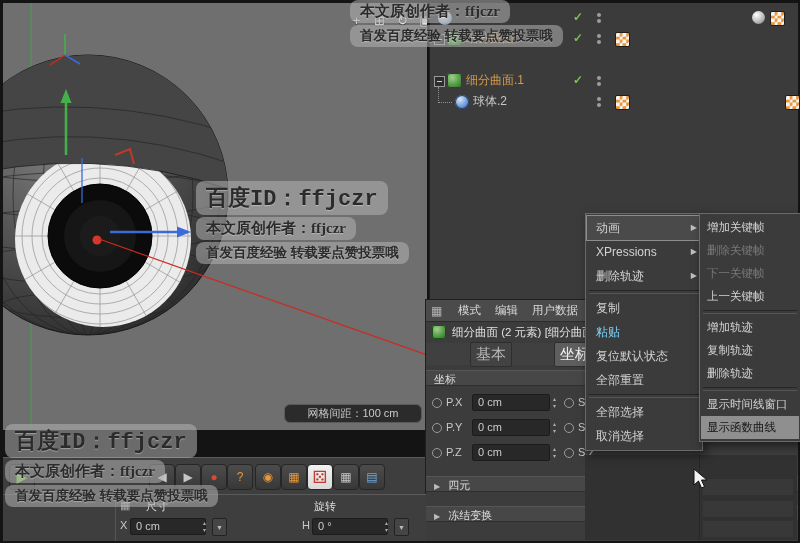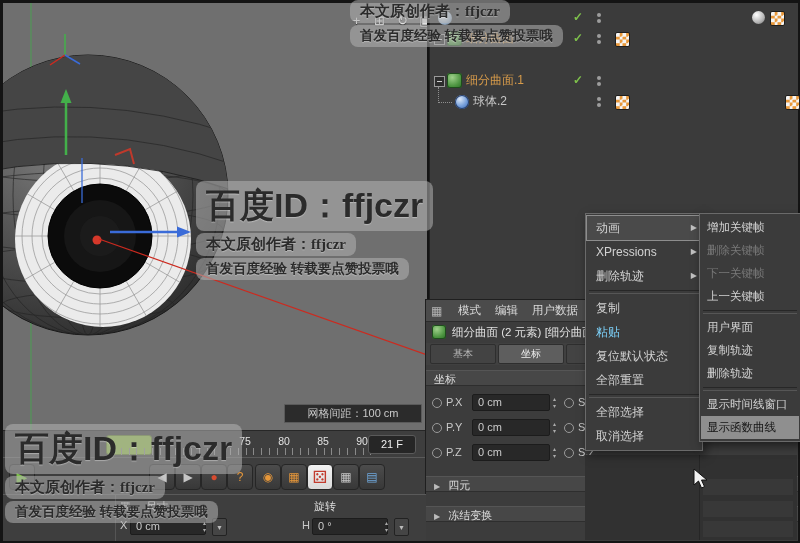--- a/index.html
+++ b/index.html
@@ -6,21 +6,21 @@
   .app{position:relative;width:800px;height:543px;background:#141414;overflow:hidden;
        font-family:"Liberation Sans",sans-serif;font-size:12px;color:#ccc;}
   .abs{position:absolute;}
 
   
   #viewport{left:3px;top:3px;width:424px;height:427px;background:#6f6f6f;overflow:hidden;}
   #vp-tools{left:345px;top:9px;z-index:5;display:flex;gap:6px;}
   #vp-tools span{width:17px;height:17px;display:flex;align-items:center;justify-content:center;
                  color:#e0e0e0;font-size:13px;text-shadow:0 1px 1px #333;}
   #gridlabel{left:281px;top:401px;width:136px;height:17px;background:#2b2b2b;border:1px solid #5a5a5a;
-             border-radius:1px;color:#c9c9c9;font-size:11px;line-height:17px;text-align:center;z-index:4;}
+             border-radius:6px;color:#c9c9c9;font-size:11px;line-height:17px;text-align:center;z-index:4;}
 
   
   #om{left:429px;top:3px;width:368px;height:296px;background:#3b3b3b;border-left:1px solid #1f1f1f;}
   .om-row{position:absolute;left:0;width:100%;height:21px;line-height:21px;}
   .om-name{position:absolute;top:0;font-size:12px;white-space:nowrap;}
   .nm-orange{color:#d79b4a;} .nm-gray{color:#c8c8c8;}
   .exp{position:absolute;width:9px;height:9px;top:6px;background:#2d2d2d;border:1px solid #9a9a9a;
        background-image:linear-gradient(#cfcfcf,#cfcfcf);background-size:5px 1px;background-position:center;background-repeat:no-repeat;}
   .treeline{position:absolute;width:13px;height:15px;top:-4px;border-left:1px dotted #8f8f8f;border-bottom:1px dotted #8f8f8f;}
   .ic-sub{position:absolute;top:3px;width:15px;height:15px;border-radius:3px;
@@ -40,21 +40,21 @@
 
   
   #attr{left:425px;top:299px;width:372px;height:241px;background:#3c3c3c;border-left:1px solid #1f1f1f;border-top:1px solid #1f1f1f;}
   #attr-menubar{left:0;top:0;width:100%;height:21px;background:#4b4b4b;border-bottom:1px solid #2c2c2c;display:flex;align-items:center;}
   #attr-menubar .gi{width:14px;height:12px;margin:0 6px 0 5px;color:#b5b5b5;font-size:12px;line-height:12px;}
   #attr-menubar span.mi{padding:2px 7px;font-size:11.5px;color:#dcdcdc;}
   #attr-title{left:0;top:21px;width:100%;height:22px;display:flex;align-items:center;}
   #attr-title .t{font-size:11.5px;color:#e0e0e0;white-space:nowrap;}
   #attr-title .ic-sub{position:static;margin:0 6px 0 6px;width:14px;height:14px;}
   #attr-tabs{left:0;top:43px;width:100%;height:22px;display:flex;align-items:center;padding-left:4px;box-sizing:border-box;background:#404040;}
-  .atab{padding:2px 22px;margin-right:2px;font-size:10px;background:#434343;color:#b8b8b8;border:1px solid #2e2e2e;border-radius:2px;}
+  .atab{padding:2px 5px;margin-right:2px;font-size:15px;background:#434343;color:#b8b8b8;border:1px solid #2e2e2e;border-radius:2px;margin-left:40px;}
   .atab.active{background:#5e5e5e;color:#efefef;}
   .asec{left:0;width:100%;height:16px;background:#474747;border-top:1px solid #555;border-bottom:1px solid #2e2e2e;
         line-height:16px;padding-left:8px;box-sizing:border-box;font-size:11px;color:#ddd;}
   .asec .ca{font-size:8px;color:#bbb;margin-right:5px;}
   .arow{position:absolute;left:0;width:100%;height:24px;}
   .ring{position:absolute;width:8px;height:8px;border:1.5px solid #9a9a9a;border-radius:50%;top:7px;}
   .alabel{position:absolute;top:5px;font-size:11px;color:#c9c9c9;}
   .afield{position:absolute;top:3px;height:15px;background:#282828;border:1px solid #1c1c1c;border-radius:2px;
           color:#ccc;font-size:11px;line-height:15px;padding:0 5px;}
   .stp{position:absolute;top:3px;width:9px;height:17px;display:flex;flex-direction:column;align-items:center;
@@ -103,21 +103,21 @@
   .sub-item.disabled{color:#787878;}
   .sub-item.highlight{background:#8f8f8f;color:#141414;}
   #menuext{left:585px;top:455px;width:212px;height:85px;background:#313131;z-index:15;}
   #menuext .vd{position:absolute;left:114px;top:0;width:1px;height:100%;background:#262626;}
   #menuext .fr{position:absolute;left:118px;width:90px;height:16px;background:#383838;}
 
   
   .wm{z-index:30;}
   .wm-box{display:table;white-space:nowrap;background:rgba(178,178,178,.55);border-radius:8px;
           padding:2px 10px;color:#2b2b2b;margin-bottom:2px;text-shadow:0 1px 1px rgba(255,255,255,.35);}
-  .wm-id{font-family:Liberation Sans, sans-serif;font-weight:bold;font-size:34px;}
+  .wm-id{font-family:Liberation Mono, monospace;font-weight:bold;font-size:22px;}
   .wm-author{font-family:"Liberation Serif",serif;font-weight:bold;font-size:15px;}
   .wm-footer{font-weight:bold;font-size:13.5px;}
 
   #cursor{left:693px;top:468px;z-index:60;}
 </style>
 </head>
 <body>
 
 <div class="app">
 
@@ -312,29 +312,20 @@
     <div class="abs asec" style="top:176px">
       <span class="ca">▶</span>
       <span>四元</span>
     </div>
     <div class="abs asec" style="top:206px">
       <span class="ca">▶</span>
       <span>冻结变换</span>
     </div>
   </div>
 
-  <div class="abs" id="timeline">
-    <div class="abs" id="tl-green"></div>
-    <div class="abs" id="tl-ruler"></div>
-    <span class="tnum" style="left:233px">75</span>
-    <span class="tnum" style="left:272px">80</span>
-    <span class="tnum" style="left:311px">85</span>
-    <span class="tnum" style="left:350px">90</span>
-    <div class="abs" id="tl-frame">21 F</div>
-  </div>
 
   <div class="abs" id="transport">
     <div class="tbtn green" style="left:6px">
         <span>▶</span>
       </div>
     <div class="tbtn" style="left:146px">
         <span>◀</span>
       </div>
     <div class="tbtn" style="left:172px">
         <span>▶</span>
@@ -416,21 +407,21 @@
     <div class="cm-item"><span>全部选择</span></div>
     <div class="cm-item"><span>取消选择</span></div>
   </div>
 
   <div class="abs" id="sub">
     <div class="sub-item"><span>增加关键帧</span></div>
     <div class="sub-item disabled"><span>删除关键帧</span></div>
     <div class="sub-item disabled"><span>下一关键帧</span></div>
     <div class="sub-item"><span>上一关键帧</span></div>
     <div class="cm-sep"></div>
-    <div class="sub-item"><span>用户界面</span></div>
+    <div class="sub-item"><span>增加轨迹</span></div>
     <div class="sub-item"><span>复制轨迹</span></div>
     <div class="sub-item"><span>删除轨迹</span></div>
     <div class="cm-sep"></div>
     <div class="sub-item"><span>显示时间线窗口</span></div>
     <div class="sub-item highlight"><span>显示函数曲线</span></div>
   </div>
 
   <div class="abs wm" style="left:350px;top:0">
     <div class="wm-box wm-author">本文原创作者：ffjczr</div>
     <div class="wm-box wm-footer">首发百度经验 转载要点赞投票哦</div>

